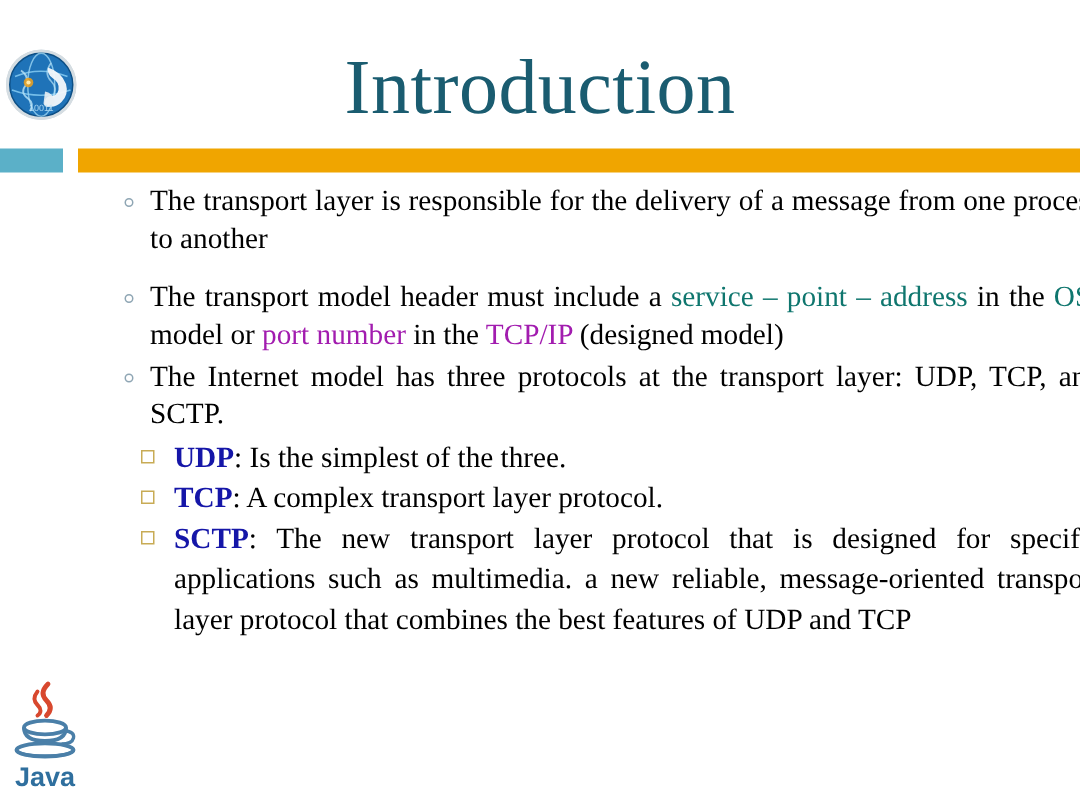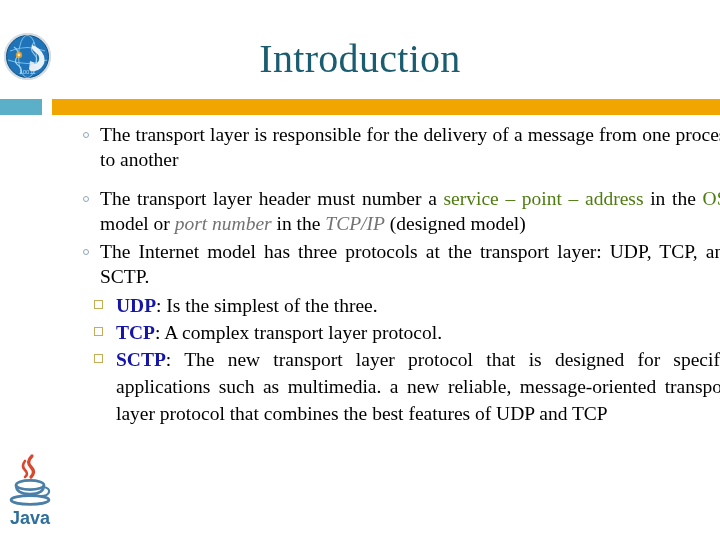--- a/index.html
+++ b/index.html
@@ -34,21 +34,21 @@
     background: #cfd8de;
   }
   #globe-logo svg { display: block; }
 
   #slide-title {
     position: absolute;
     left: 60px;
     top: 33px;
     width: 600px;
     text-align: center;
-    font-size: 40px;
+    font-size: 52px;
     line-height: 52px;
     color: #1a5c70;
     font-family: "Liberation Serif", "DejaVu Serif", serif;
     letter-spacing: 0.3px;
     white-space: nowrap;
   }
 
   
   #band {
     position: absolute;
@@ -121,22 +121,22 @@
     width: 9px;
     height: 9px;
     border: 1.5px solid #c8ab55;
     background: transparent;
     box-sizing: border-box;
   }
 
   .gap-sm { height: 14px; }
   .gap-xs { height: 3px; }
 
-  .red { color: #4d7c0f; }
-  .blue { color: #737373; font-style: italic; }
+  .red { color: #0f766e; }
+  .blue { color: #a21caf; }
   .key { color: #1516a8; font-weight: bold; }
   .last-line-left { text-align: left; }
 
   
   #java-logo {
     position: absolute;
     left: 5px;
     top: 452px;
     width: 52px;
     height: 80px;
@@ -181,21 +181,21 @@
 
     <div class="bullet-l1">
       <span class="marker"></span>
       <span>The transport layer is responsible for the delivery of a message from one process to another</span>
     </div>
 
     <div class="gap-sm"></div>
 
     <div class="bullet-l1">
       <span class="marker"></span>
-      <span>The transport layer header must number a </span><span class="red">service – point – address</span><span> in the </span><span class="red">OSI</span><span> model or </span><span class="blue">port number</span><span> in the </span><span class="blue">TCP/IP</span><span> (designed model)</span>
+      <span>The transport model header must include a </span><span class="red">service – point – address</span><span> in the </span><span class="red">OSI</span><span> model or </span><span class="blue">port number</span><span> in the </span><span class="blue">TCP/IP</span><span> (designed model)</span>
     </div>
 
     <div class="gap-xs"></div>
 
     <div class="bullet-l1">
       <span class="marker"></span>
       <span>The Internet model has three protocols at the transport layer: UDP, TCP, and SCTP.</span>
     </div>
 
     <div class="gap-xs"></div>

